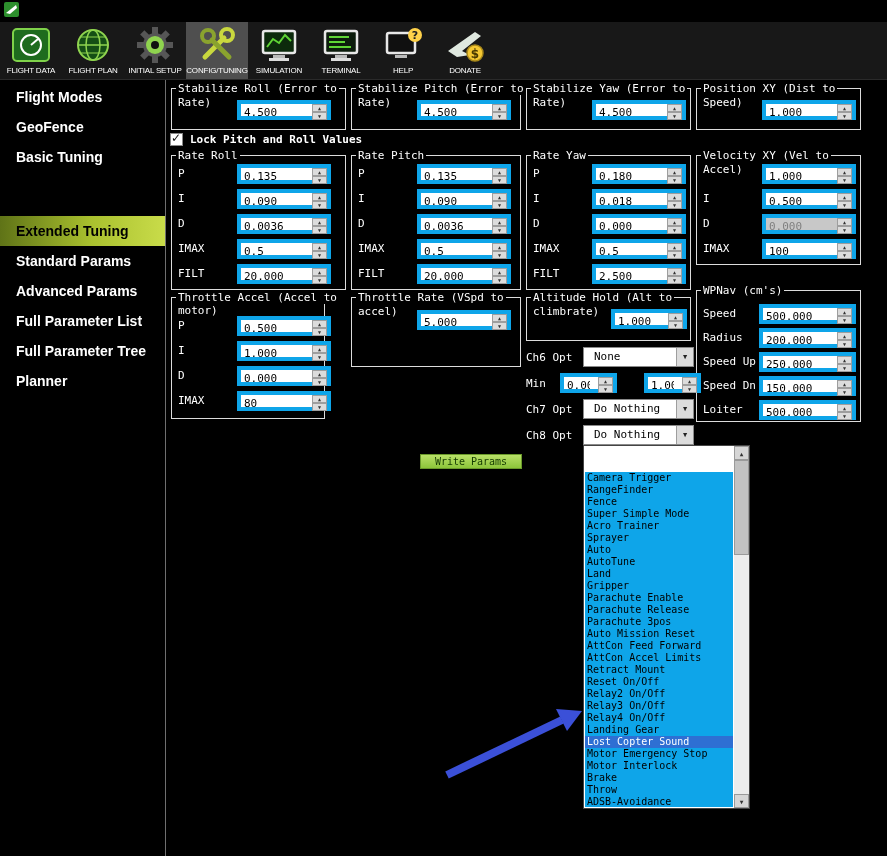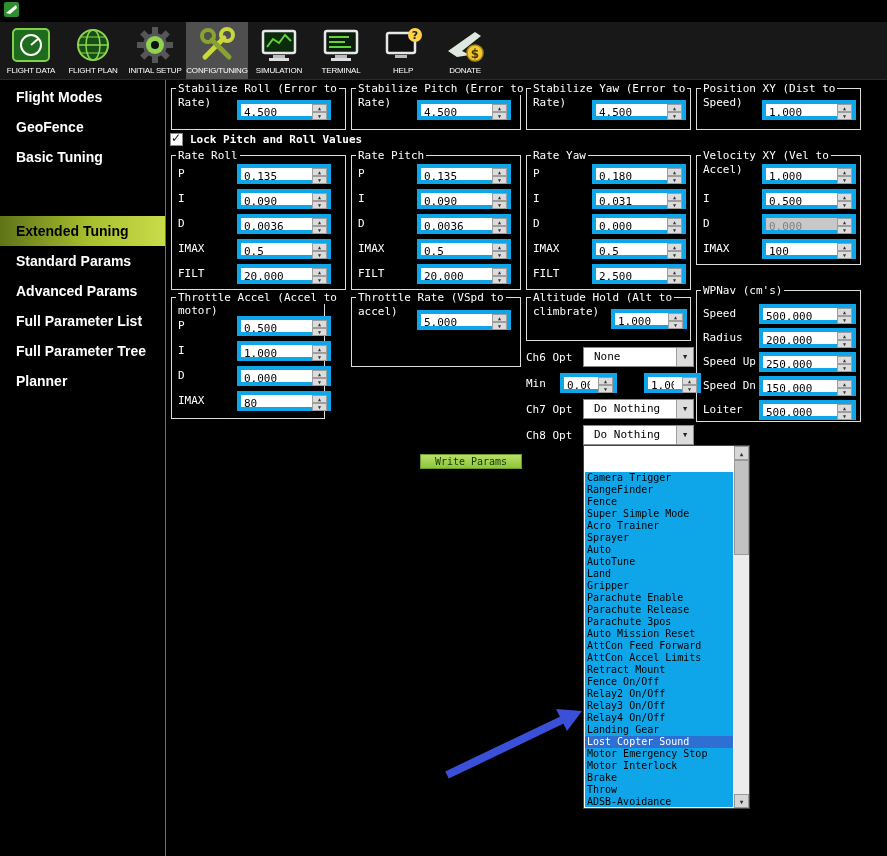--- a/index.html
+++ b/index.html
@@ -342,21 +342,21 @@
       <span class="plabel" style="top:11px">P</span>
       <div class="spin" style="left:65px;top:8px;width:94px">
           <span class="val">0.180</span>
           <span class="btns">
             <i>▲</i>
             <i>▼</i>
           </span>
         </div>
       <span class="plabel" style="top:36px">I</span>
       <div class="spin" style="left:65px;top:33px;width:94px">
-          <span class="val">0.031</span>
+          <span class="val">0.018</span>
           <span class="btns">
             <i>▲</i>
             <i>▼</i>
           </span>
         </div>
       <span class="plabel" style="top:61px">D</span>
       <div class="spin" style="left:65px;top:58px;width:94px">
           <span class="val">0.000</span>
           <span class="btns">
             <i>▲</i>
@@ -570,21 +570,21 @@
           <div class="list-item">AutoTune</div>
           <div class="list-item">Land</div>
           <div class="list-item">Gripper</div>
           <div class="list-item">Parachute Enable</div>
           <div class="list-item">Parachute Release</div>
           <div class="list-item">Parachute 3pos</div>
           <div class="list-item">Auto Mission Reset</div>
           <div class="list-item">AttCon Feed Forward</div>
           <div class="list-item">AttCon Accel Limits</div>
           <div class="list-item">Retract Mount</div>
-          <div class="list-item">Fence On/Off</div>
+          <div class="list-item">Reset On/Off</div>
           <div class="list-item">Relay2 On/Off</div>
           <div class="list-item">Relay3 On/Off</div>
           <div class="list-item">Relay4 On/Off</div>
           <div class="list-item">Landing Gear</div>
           <div class="list-item selected">Lost Copter Sound</div>
           <div class="list-item">Motor Emergency Stop</div>
           <div class="list-item">Motor Interlock</div>
           <div class="list-item">Brake</div>
           <div class="list-item">Throw</div>
           <div class="list-item">ADSB-Avoidance</div>

